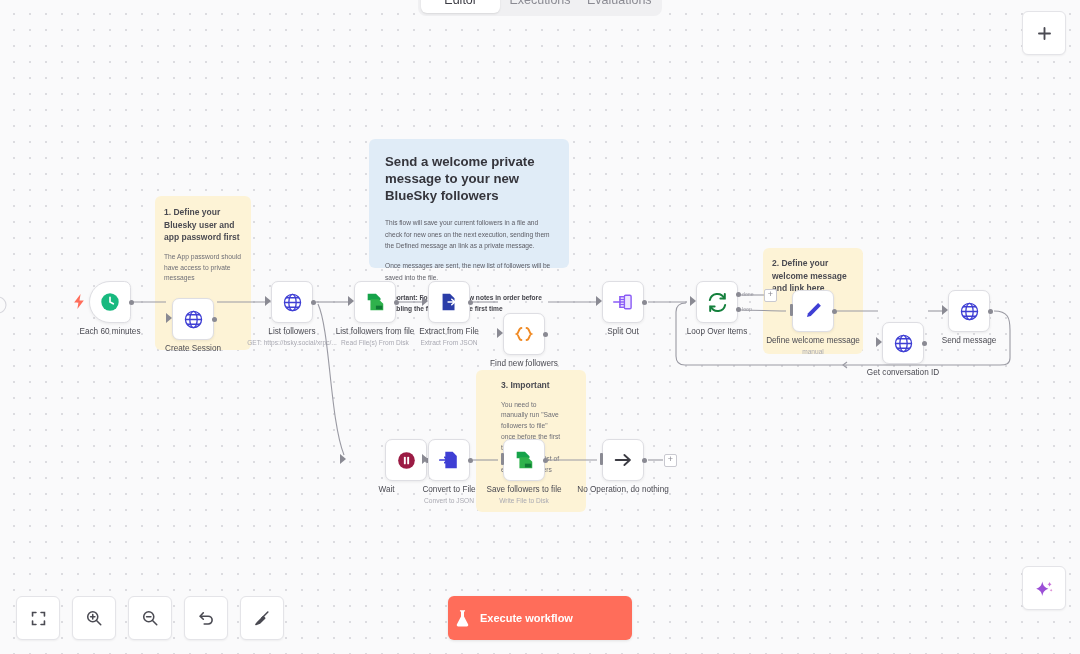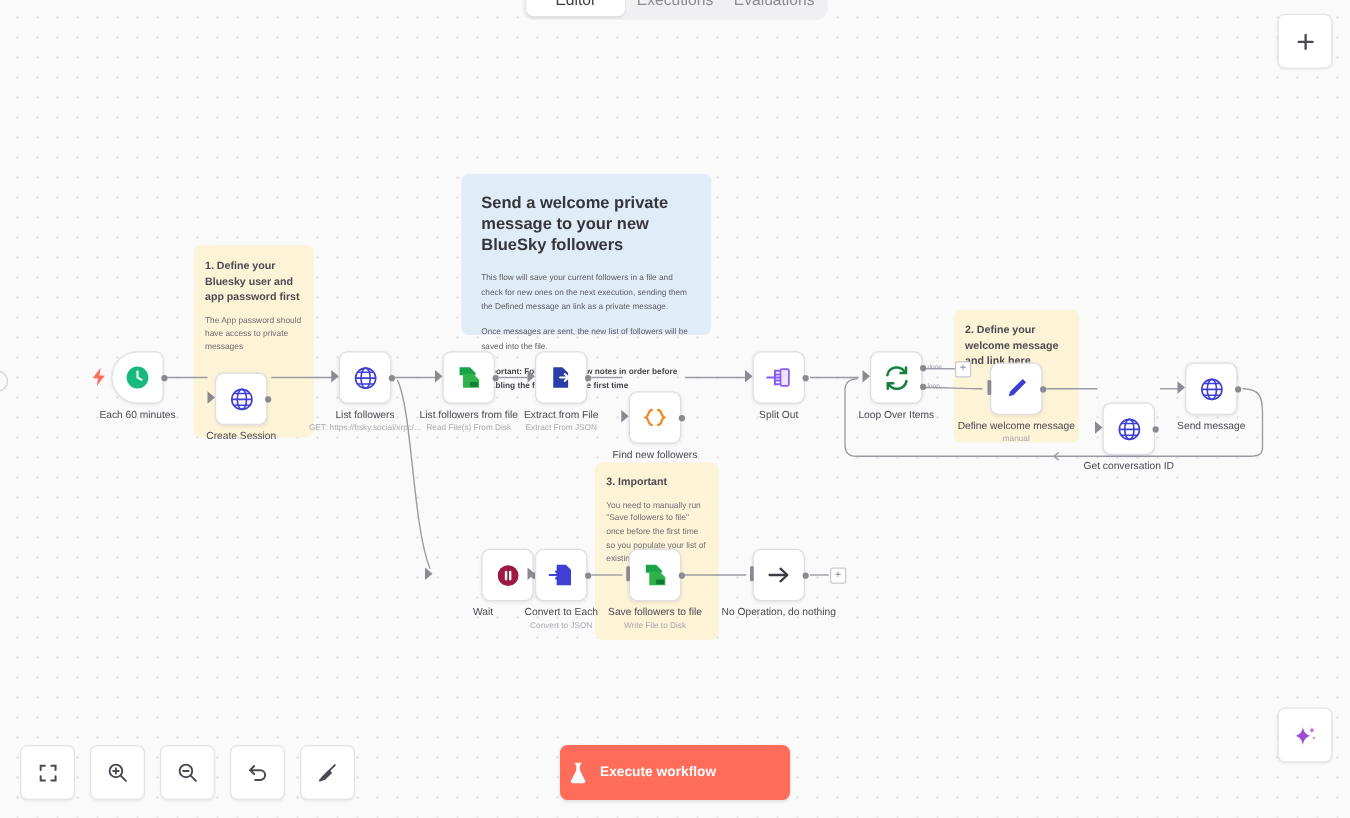--- a/index.html
+++ b/index.html
@@ -133,21 +133,21 @@
 
   <div class="sticky yellow" style="left:155px;top:196px;width:96px;height:154px;padding:10px 9px;">
     <div class="st-title">1. Define your Bluesky user and app password first</div>
     <div class="st-body">The App password should have access to private messages</div>
   </div>
 
   <div class="sticky yellow" style="left:763px;top:248px;width:100px;height:106px;padding:9px 9px;">
     <div class="st-title">2. Define your welcome message and link here</div>
   </div>
 
-  <div class="sticky yellow" style="left:476px;top:370px;width:99px;height:142px;padding:9px 9px;">
+  <div class="sticky yellow" style="left:476px;top:370px;width:110px;height:142px;padding:9px 25px;">
     <div class="st-title">3. Important</div>
     <div class="st-body">You need to manually run "Save followers to file" once before the first time so you populate your list of existing followers</div>
   </div>
 
   <div class="sticky blue" style="left:369px;top:139px;width:200px;height:129px;">
     <div class="st-title">Send a welcome private message to your new BlueSky followers</div>
     <div class="st-body">This flow will save your current followers in a file and check for new ones on the next execution, sending them the Defined message an link as a private message.</div>
     <div class="st-body">Once messages are sent, the new list of followers will be saved into the file.</div>
     <div class="st-body bold">Important: Follow the yellow notes in order before enabling the full flow for the first time</div>
   </div>
@@ -319,21 +319,21 @@
 
   <div class="node" style="left:428px;top:439px;">
     <div class="nbox">
       <svg width="22" height="22" viewBox="0 0 24 24">
         <path d="M8 3 h8 l4.5 4.5 v13.5 h-12.5 z" fill="#3f3fd4"></path>
         <path d="M2 12 h8 M7.5 9 l3.2 3 -3.2 3" stroke="#3f3fd4" stroke-width="1.9" fill="none" stroke-linecap="round" stroke-linejoin="round"></path>
       </svg>
     </div>
     <div class="inarrow"></div>
     <div class="port out"></div>
-    <div class="nlabel">Convert to Each</div>
+    <div class="nlabel">Convert to File</div>
     <div class="nsub">Convert to JSON</div>
   </div>
 
   <div class="node" style="left:503px;top:439px;">
     <div class="nbox">
       <svg width="22" height="22" viewBox="0 0 24 24">
         <path d="M4 3 h9 l5 5 v2 h-14 z" fill="#16a34a"></path>
         <path d="M7 9 h9 l5 5 v7 h-14 z" fill="#2fb24c"></path>
         <rect x="13" y="16" width="7" height="4" fill="#0f7a34"></rect>
       </svg>

